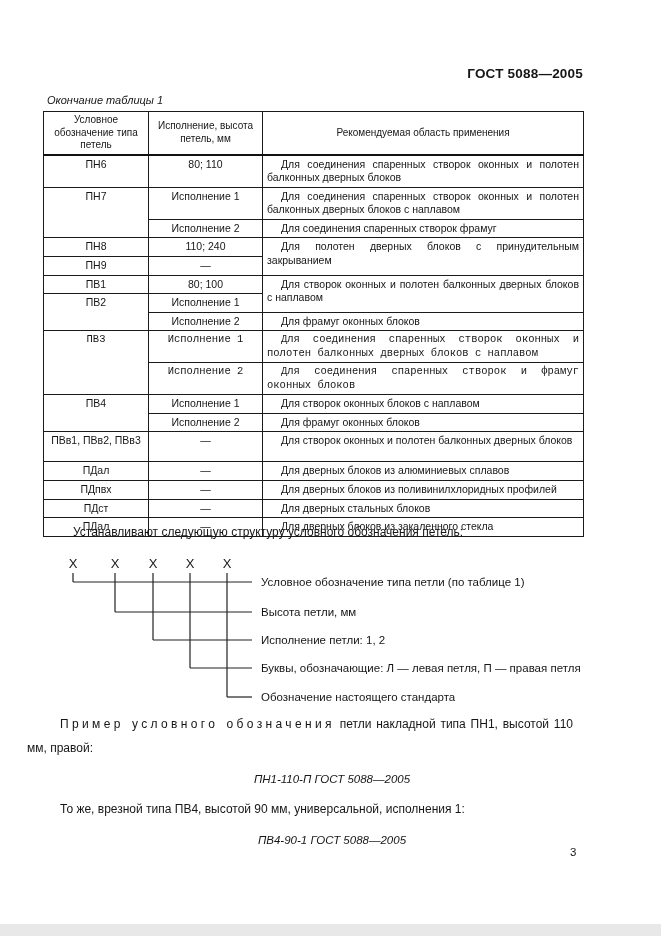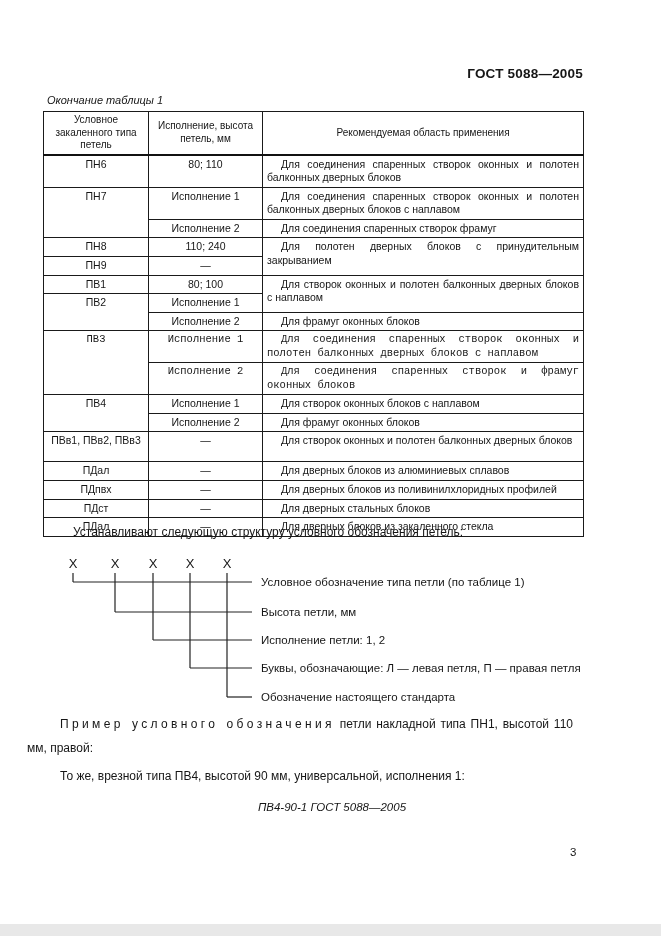--- a/index.html
+++ b/index.html
@@ -64,21 +64,21 @@
   <div class="table-caption">Окончание таблицы 1</div>
 
   <table class="hinges">
     <colgroup>
         <col class="c1">
         <col class="c2">
         <col class="c3">
       </colgroup>
     <thead>
       <tr>
-        <th>Условное закаленного типа петель</th>
+        <th>Условное обозначение типа петель</th>
         <th>Исполнение, высота петель, мм</th>
         <th>Рекомендуемая область применения</th>
       </tr>
     </thead>
     <tbody>
       <tr class="h30">
         <td class="type">ПН6</td>
         <td class="exec">80; 110</td>
         <td class="app">Для соединения спаренных створок оконных и полотен балконных дверных блоков</td>
       </tr>
@@ -185,19 +185,20 @@
       <text x="231" y="38">Условное обозначение типа петли (по таблице 1)</text>
       <text x="231" y="68">Высота петли, мм</text>
       <text x="231" y="96">Исполнение петли: 1, 2</text>
       <text x="231" y="124">Буквы, обозначающие: Л — левая петля, П — правая петля</text>
       <text x="231" y="153">Обозначение настоящего стандарта</text>
     </g>
   </svg>
 
   <div class="flow">
     <p class="jpara"><span class="spaced">Пример условного обозначения</span><span> петли накладной типа ПН1, высотой 110 мм, правой:</span></p>
+    <p class="example">ПН1-110-П ГОСТ 5088—2005</p>
     <p class="tozhe">То же, врезной типа ПВ4, высотой 90 мм, универсальной, исполнения 1:</p>
     <p class="example">ПВ4-90-1 ГОСТ 5088—2005</p>
   </div>
 
   <div class="page-number">3</div>
 
 </div>
 
 </body></html>

